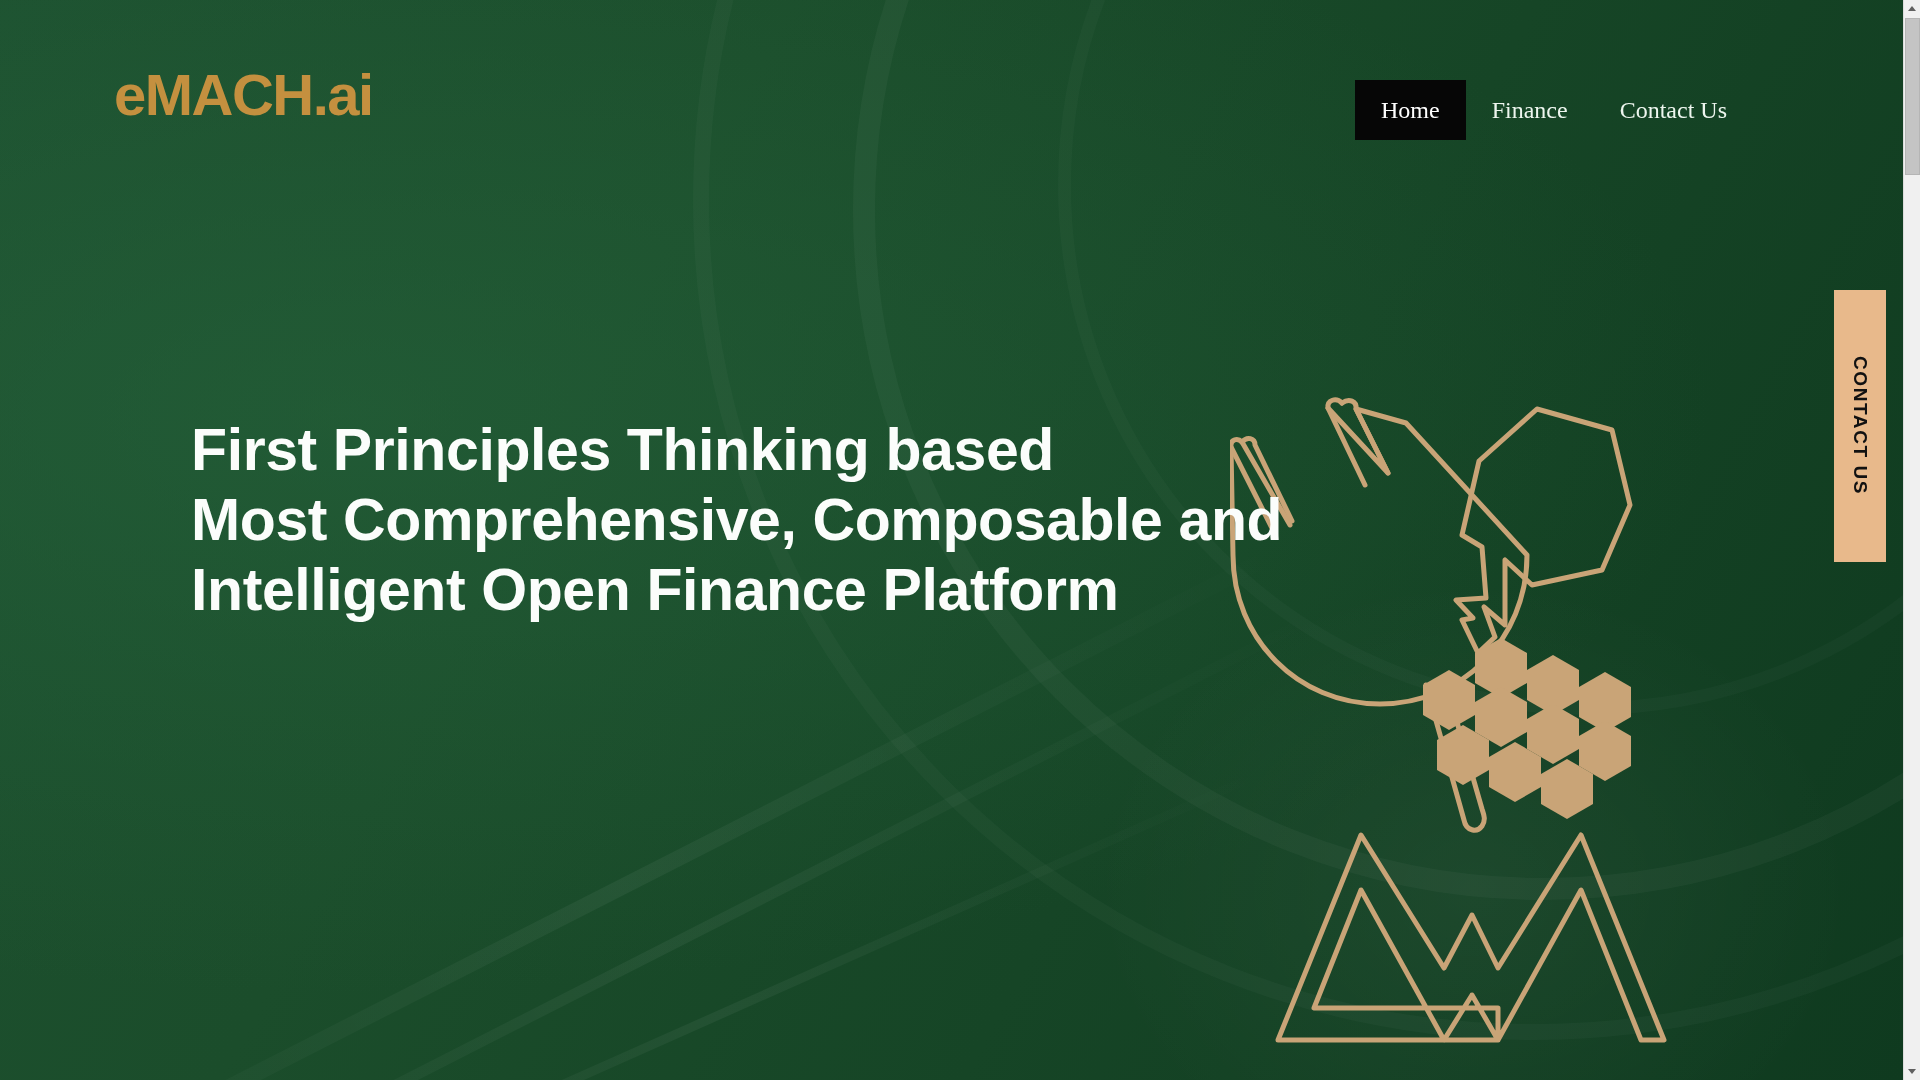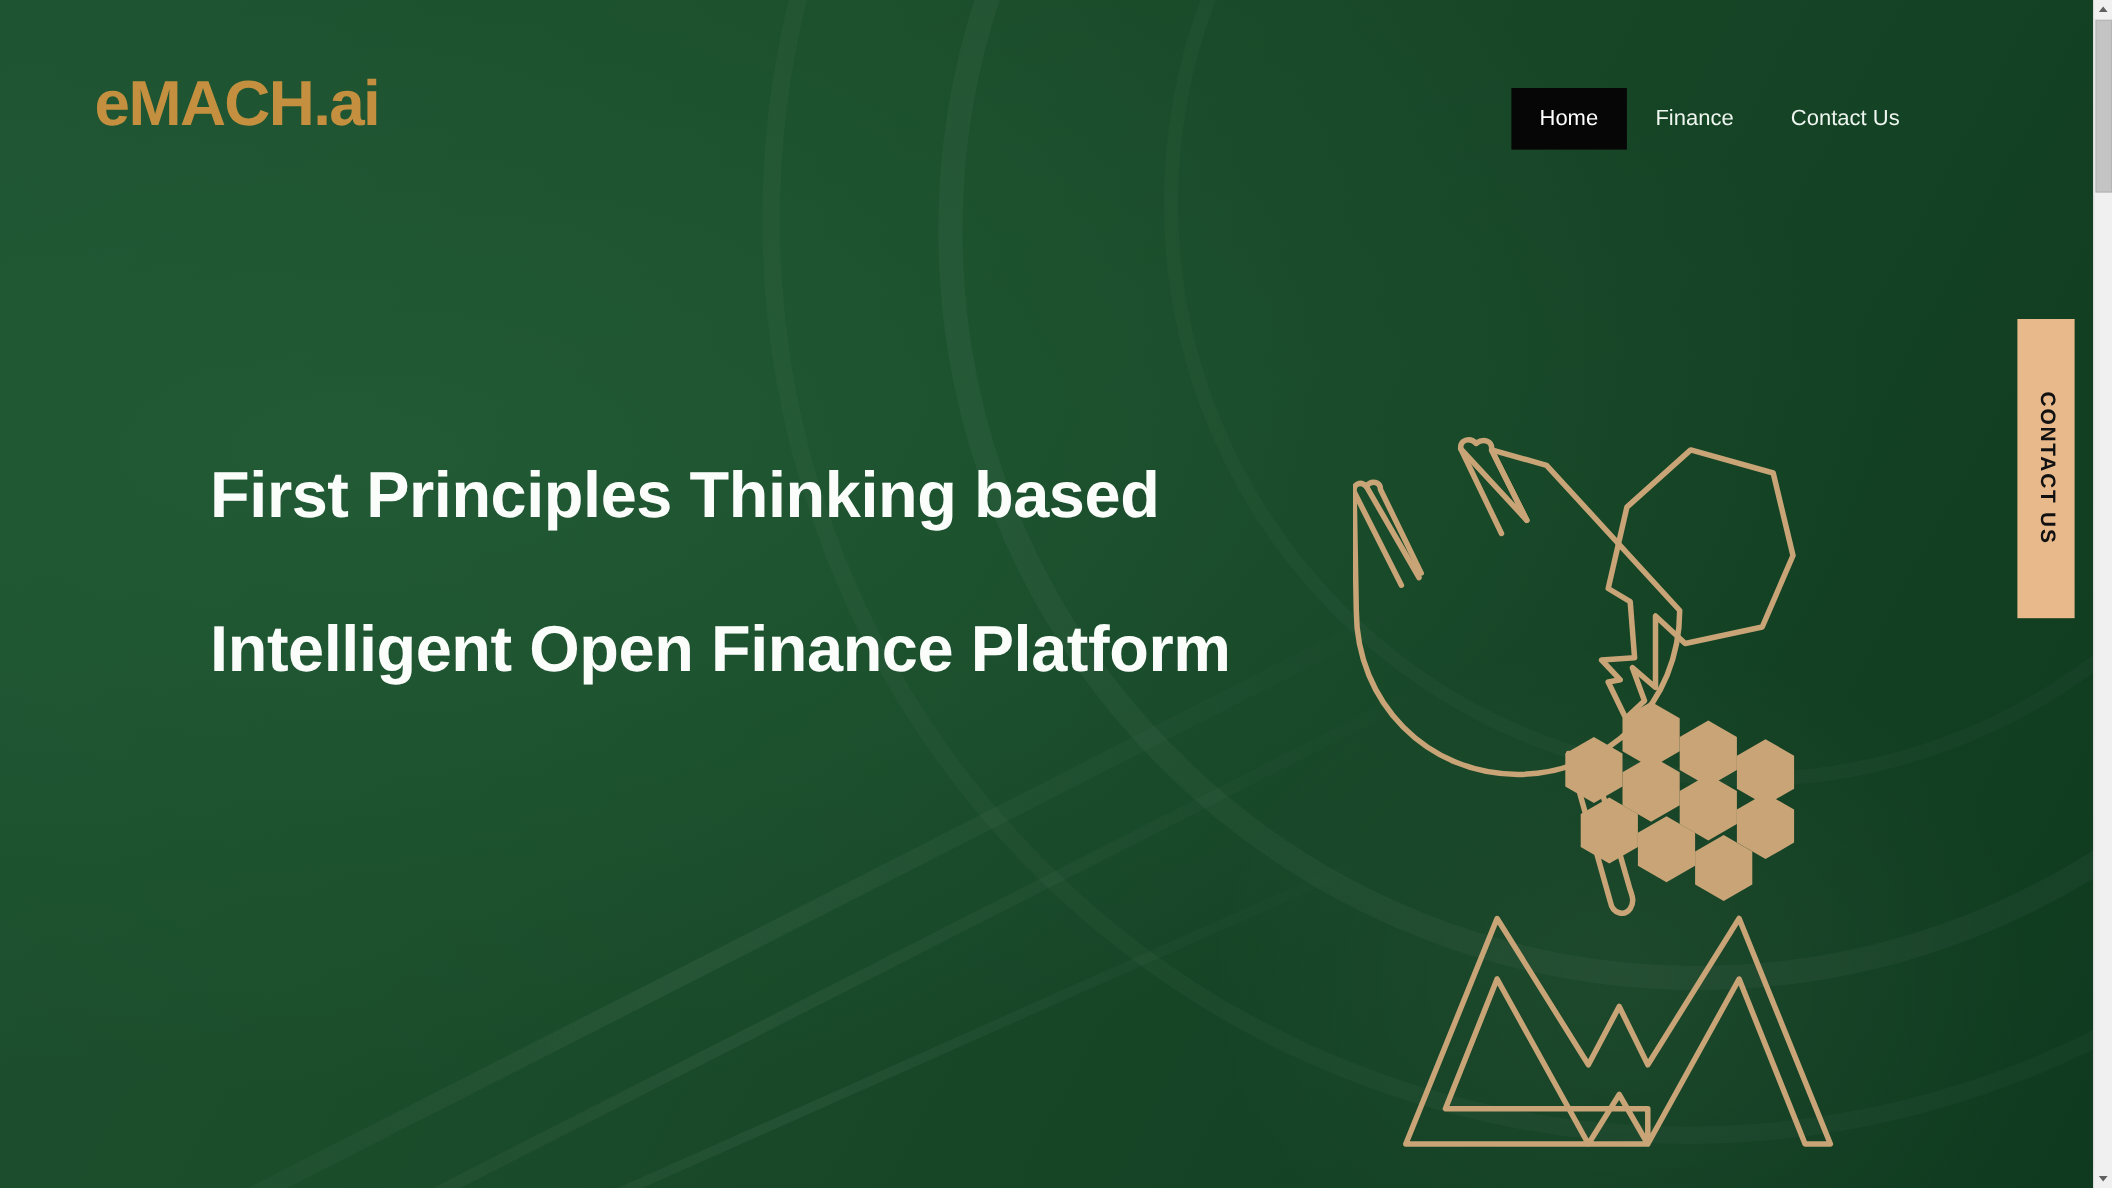--- a/index.html
+++ b/index.html
@@ -53,33 +53,33 @@
     position:absolute; right:-120px; bottom:-260px;
     width:1100px; height:900px;
     background:radial-gradient(50% 50% at 50% 50%, rgba(255,255,255,0.045) 0%, rgba(255,255,255,0) 70%);
     border-radius:50%;
   }
 
   
   header {
     position:absolute; left:0; top:0; width:100%; height:196px;
     display:flex; align-items:flex-start; justify-content:space-between;
-    padding:74px 150px 0 86px;
+    padding:74px 150px 0 114px;
     z-index:6;
   }
   .logo {
     font-size:58px; font-weight:bold; letter-spacing:-1.5px;
     color:#c4903f; line-height:1; white-space:nowrap;
     margin-top:-8px;
   }
 
   nav { display:flex; align-items:center; gap:0; margin-top:6px; }
   .nav-item {
-    color:#eef6ef; font-size:20px; line-height:1;
-    padding:18px 26px; white-space:nowrap; cursor:pointer;
+    color:#eef6ef; font-size:24px; line-height:1;
+    padding:18px 26px; white-space:nowrap; cursor:pointer;font-family:Liberation Serif, serif;
   }
   .nav-item.active { background:#060606; color:#ffffff; }
 
   
   .hero { position:absolute; left:170px; top:415px; z-index:5;margin-left:21px; }
   .hero h1 {
     color:#fbfdfb;
     font-size:59px;
     font-weight:bold;
     line-height:70px;
@@ -147,21 +147,21 @@
     <nav>
       <div class="nav-item active">Home</div>
       <div class="nav-item">Finance</div>
       <div class="nav-item">Contact Us</div>
     </nav>
   </header>
 
   <div class="hero">
     <h1>
       <span>First Principles Thinking based</span><br>
-      <br>
+      <span>Most Comprehensive, Composable and</span><br>
       <span>Intelligent Open Finance Platform</span>
     </h1>
   </div>
 
   <div class="artwork">
     <svg width="460" height="660" viewBox="0 0 460 660" fill="none" stroke="#c9a477" stroke-width="5" stroke-linecap="round" stroke-linejoin="round">
 
       <g>
 
         <path d="M12 47 L60 130" stroke-width="5"></path>

